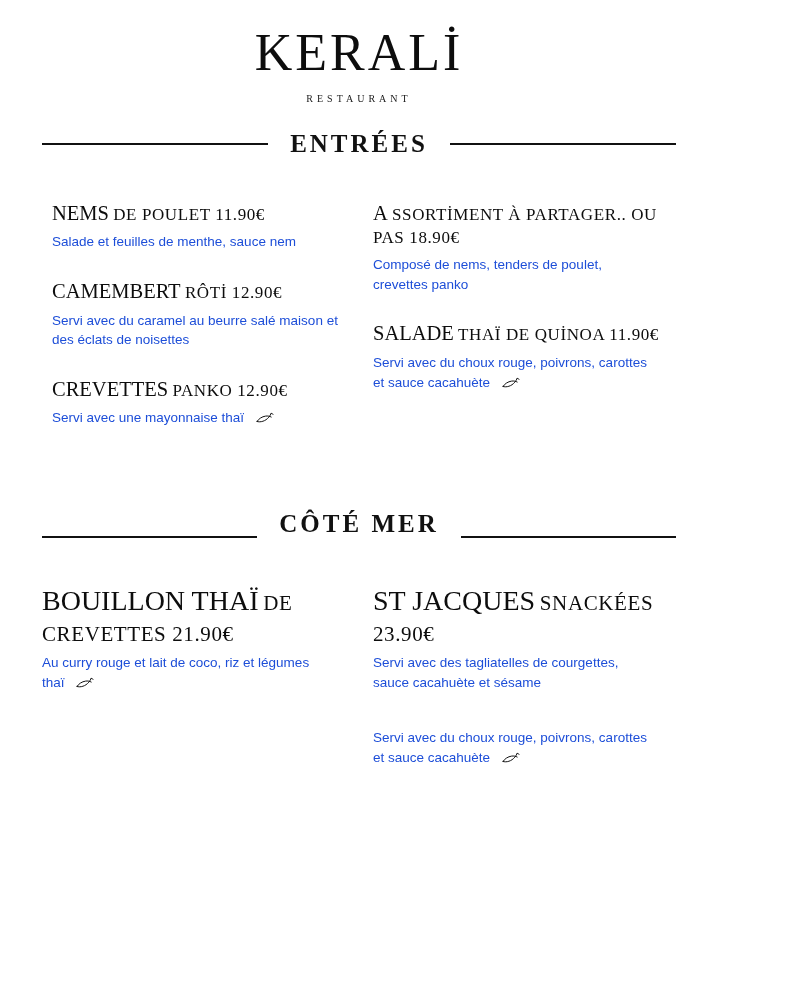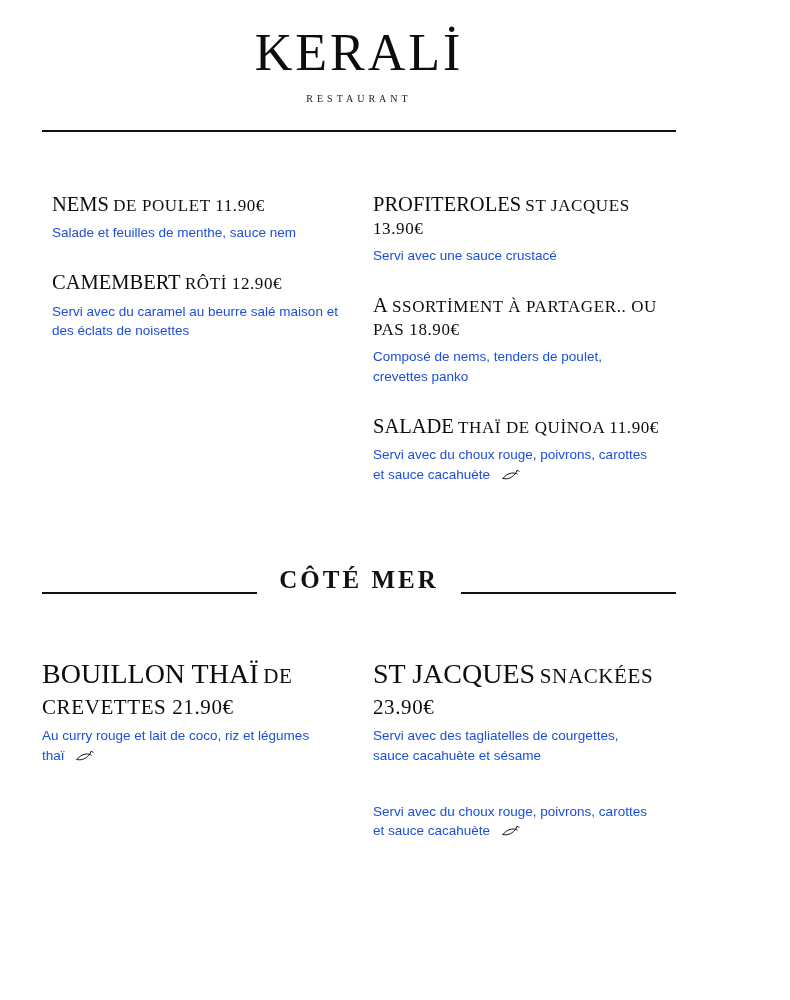--- a/index.html
+++ b/index.html
@@ -70,21 +70,20 @@
   }
 
   
   .menu-grid {
     display: grid;
     grid-template-columns: 1fr 1fr;
     column-gap: 28px;
   }
   .menu-col {
     display: block;
-    margin-top: 17px;
   }
   .item {
     margin-bottom: 26px;
   }
   .item-title {
     font-family: "Liberation Serif", serif;
     line-height: 1.35;
     color: #0d0d0d;
   }
   .item-desc {
@@ -138,20 +137,21 @@
 
 <div class="page">
 
   <div class="brand">
     <div class="brand-name">KERALİ</div>
     <div class="brand-sub">RESTAURANT</div>
   </div>
 
   <div class="section-head">
     <div class="rule"></div>
+    <div class="section-title">ENTRÉES</div>
     <div class="rule"></div>
   </div>
 
   <div class="menu-grid entrees">
     <div class="menu-col col-left">
 
       <div class="item">
         <div class="item-title">
           <span class="big">NEMS</span>
           <span class="sc">DE POULET 11.90€</span>
@@ -160,32 +160,41 @@
       </div>
 
       <div class="item">
         <div class="item-title">
           <span class="big">CAMEMBERT</span>
           <span class="sc">RÔTİ 12.90€</span>
         </div>
         <div class="item-desc">Servi avec du caramel au beurre salé maison et des éclats de noisettes</div>
       </div>
 
+      <div class="item">
+        <div class="item-title">
+          <span class="big">CREVETTES</span>
+          <span class="sc">PANKO 12.90€</span>
+        </div>
+        <div class="item-desc">
+          <span>Servi avec une mayonnaise thaï</span>
+          <span class="chili">
+            <svg width="20" height="13" viewBox="0 0 20 13" fill="none" xmlns="http://www.w3.org/2000/svg">
+              <path d="M3 10.5C6.5 11.6 11.5 10.2 14.8 6.2C15.8 5 16.6 3.7 17.2 2.4" stroke="#111" stroke-width="1" stroke-linecap="round"></path>
+              <path d="M3 10.5C4.6 7.8 8 5.6 11.6 5.1C13.6 4.8 15.6 5.1 17.2 6" stroke="#111" stroke-width="1" stroke-linecap="round"></path>
+              <path d="M17.2 2.4C17.9 2.2 18.7 2.6 19 3.3" stroke="#111" stroke-width="1" stroke-linecap="round"></path>
+            </svg>
+          </span>
+        </div>
+      </div>
 
     </div>
 
     <div class="menu-col col-right">
 
-      <div class="item">
-        <div class="item-title">
-          <span class="big">PROFITEROLES</span>
-          <span class="sc">ST JACQUES 13.90€</span>
-        </div>
-        <div class="item-desc">Servi avec une sauce crustacé</div>
-      </div>
 
       <div class="item">
         <div class="item-title">
           <span class="big">A</span>
           <span class="sc">SSORTİMENT À PARTAGER.. OU PAS 18.90€</span>
         </div>
         <div class="item-desc">Composé de nems, tenders de poulet, crevettes panko</div>
       </div>
 
       <div class="item">

